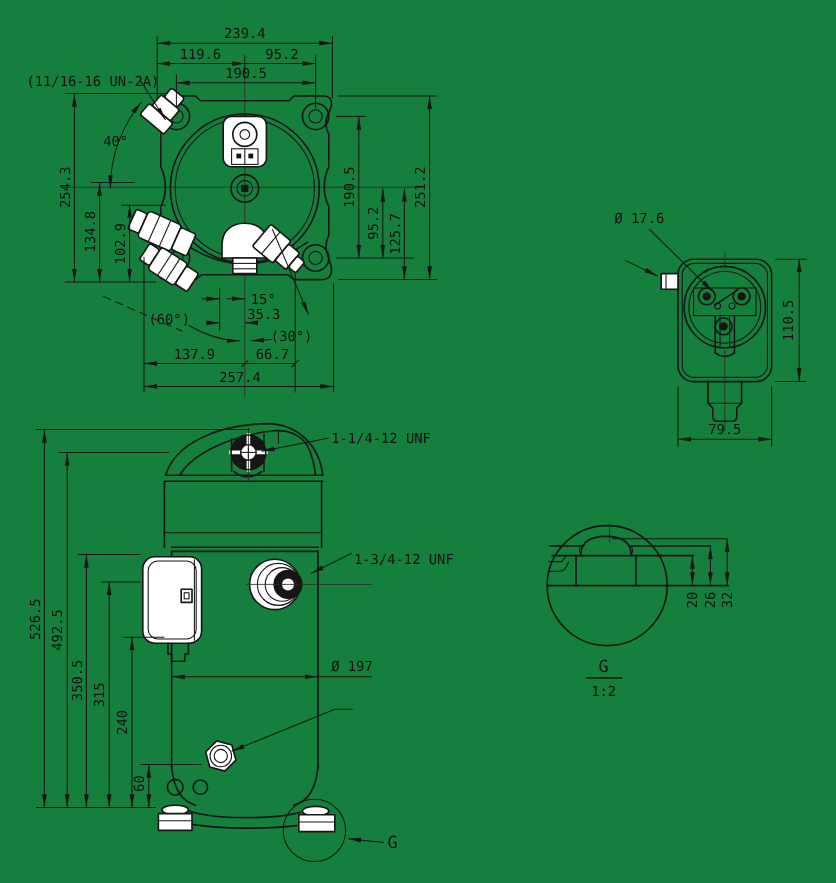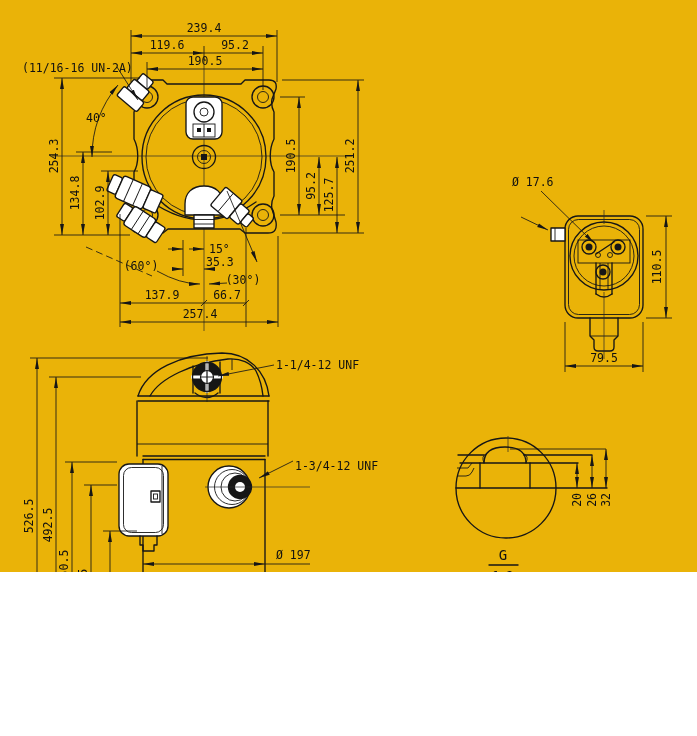--- a/index.html
+++ b/index.html
@@ -1,16 +1,16 @@
 <!DOCTYPE html>
 <html><head>
 <meta charset="utf-8">
 <style>
   html,body{margin:0;padding:0;background:#fff;}
-  #stage{position:relative;width:697px;height:572px;background:#eab308;overflow:hidden;}
+  #stage{position:relative;width:697px;height:736px;background:#15803d;overflow:hidden;}
   svg{display:block;}
   .ol{stroke:#161616;stroke-width:1.35;fill:none;stroke-linecap:round;stroke-linejoin:round;}
   .of{stroke:#161616;stroke-width:1.35;fill:#fff;stroke-linejoin:round;}
   .tl{stroke:#161616;stroke-width:0.9;fill:none;}
   .dl{stroke:#161616;stroke-width:0.85;fill:none;}
   .cl{stroke:#2a2a2a;stroke-width:0.7;fill:none;}
   .dash{stroke-dasharray:7 4;}
   text{font-family:"DejaVu Sans Mono","Liberation Mono",monospace;font-size:11.5px;fill:#111;}
   text.big{font-size:14px;}
   .blk{fill:#161616;}

